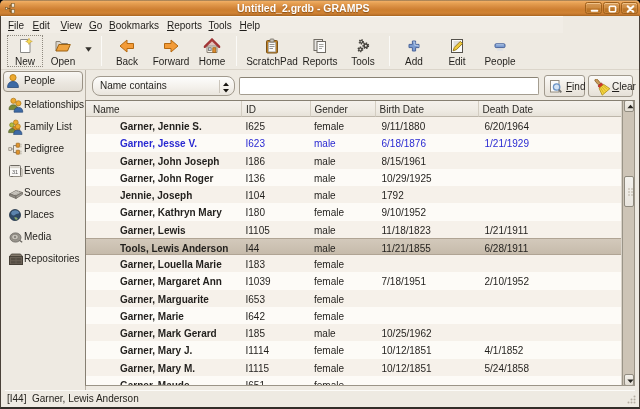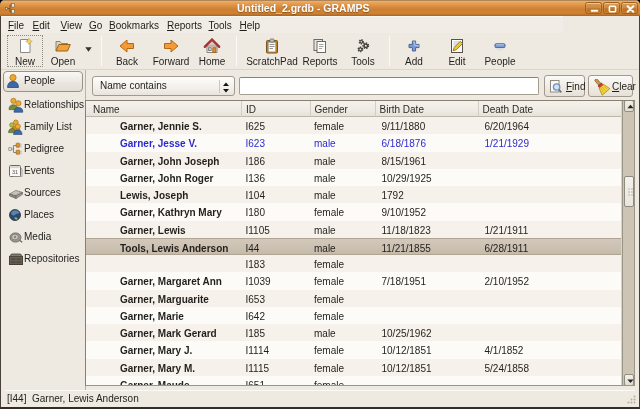--- a/index.html
+++ b/index.html
@@ -33,21 +33,21 @@
 #newfocus { position:absolute; left:6px; top:2px; width:36px; height:32px; border:1px dotted #8f8a80; }
 
 #sidebar { position:absolute; left:0; top:70px; width:85px; height:320px; background:#eeeae2; border-right:1px solid #b9b2a6; }
 .sitem { position:absolute; left:7px; height:16px; }
 .sitem svg { position:absolute; left:0; top:0; }
 .sitem span { position:absolute; left:16px; top:2px; white-space:nowrap; color:#262420; }
 #pplbtn { position:absolute; left:2px; top:1px; width:80px; height:21px; border:1px solid #9a9285;
   border-radius:4px; background:linear-gradient(#f9f7f4, #eae6df 60%, #e3ded5); }
 
 #combo { position:absolute; left:91px; top:76px; width:143px; height:20px; border:1px solid #a19a8e;
-  border-radius:3px; background:linear-gradient(#fdfdfc, #f4f1ec 55%, #e9e5dd); }
+  border-radius:8px; background:linear-gradient(#fdfdfc, #f4f1ec 55%, #e9e5dd); }
 #combo .ctext { position:absolute; left:7px; top:3px; }
 #combo .csep { position:absolute; right:14px; top:3px; width:1px; height:13px; background:#cbc5bb; }
 #entry { position:absolute; left:238px; top:77px; width:300px; height:18px; background:#fff;
   border:1px solid #a49d90; border-top-color:#8a8375; border-radius:2px; }
 .fbtn { position:absolute; top:75px; height:22px; border:1px solid #a19a8e; border-radius:3px;
   background:linear-gradient(#fbfaf8, #f0ece5 55%, #e5e0d7); }
 #findbtn { left:543px; width:41px; }
 #clearbtn { left:587px; width:45px; }
 .fbtn svg { position:absolute; left:4px; top:3px; }
 .fbtn span { position:absolute; top:5px; }
@@ -367,21 +367,21 @@
           <div class="c4"></div>
         </div>
         <div class="trow even" style="top:67.75px">
           <div class="c0">Garner, John Roger</div>
           <div class="c1">I136</div>
           <div class="c2">male</div>
           <div class="c3">10/29/1925</div>
           <div class="c4"></div>
         </div>
         <div class="trow odd" style="top:85px">
-          <div class="c0">Lewis, Joseph</div>
+          <div class="c0">Jennie, Joseph</div>
           <div class="c1">I104</div>
           <div class="c2">male</div>
           <div class="c3">1792</div>
           <div class="c4"></div>
         </div>
         <div class="trow even" style="top:102.25px">
           <div class="c0">Garner, Kathryn Mary</div>
           <div class="c1">I180</div>
           <div class="c2">female</div>
           <div class="c3">9/10/1952</div>
@@ -395,20 +395,21 @@
           <div class="c4">1/21/1911</div>
         </div>
         <div class="trow sel" style="top:136.75px">
           <div class="c0">Tools, Lewis Anderson</div>
           <div class="c1">I44</div>
           <div class="c2">male</div>
           <div class="c3">11/21/1855</div>
           <div class="c4">6/28/1911</div>
         </div>
         <div class="trow odd" style="top:154px">
+          <div class="c0">Garner, Louella Marie</div>
           <div class="c1">I183</div>
           <div class="c2">female</div>
           <div class="c3"></div>
           <div class="c4"></div>
         </div>
         <div class="trow even" style="top:171.25px">
           <div class="c0">Garner, Margaret Ann</div>
           <div class="c1">I1039</div>
           <div class="c2">female</div>
           <div class="c3">7/18/1951</div>

